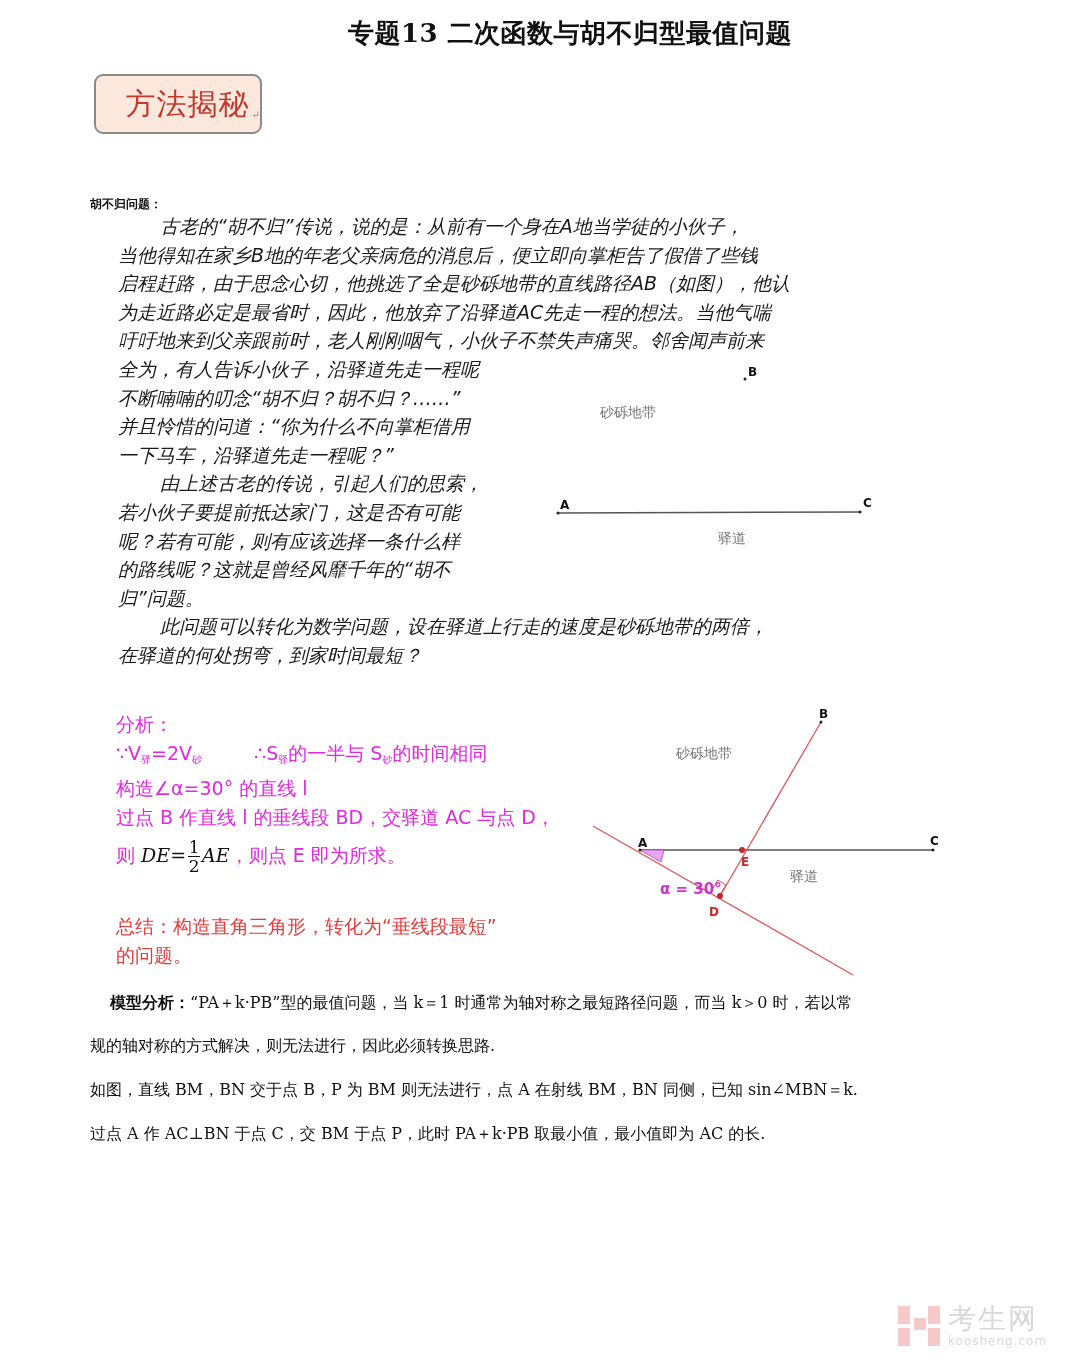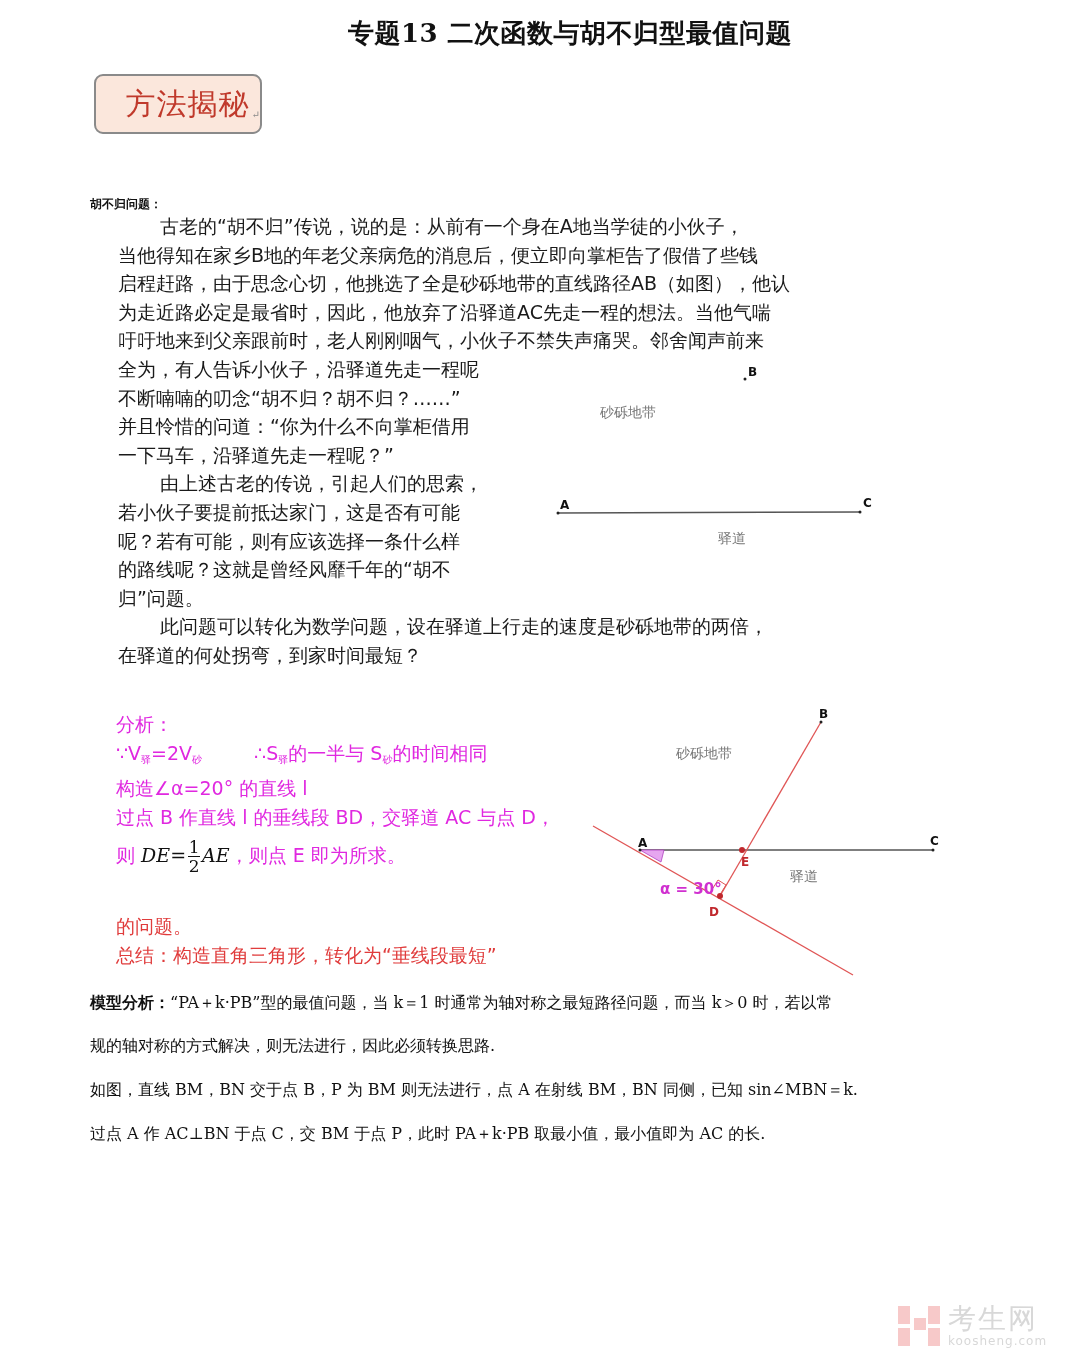--- a/index.html
+++ b/index.html
@@ -7,35 +7,35 @@
          font-family:"DejaVu Sans", sans-serif; color:#111; }
   .abs { position:absolute; }
   .title { left:0; width:1078px; top:16px; text-align:center; padding-left:62px; box-sizing:border-box;
            font-family:"DejaVu Serif", serif; font-size:26px; font-weight:bold; letter-spacing:0.5px; }
   .badge { left:94px; top:74px; width:168px; height:60px; box-sizing:border-box;
            background:#fbe7dc; border:2px solid #8a8a8a; border-radius:9px;
            display:flex; align-items:center; justify-content:flex-end; }
   .badge span { font-family:"DejaVu Serif", serif; font-size:30px; color:#c0392b; letter-spacing:1px; }
   .badge .ret { font-size:10px; color:#888; margin-left:2px; align-self:flex-end; margin-bottom:12px; letter-spacing:0; }
   .sec-label { left:90px; top:160px; font-size:12px; font-weight:bold;margin-top:36px; }
-  .story { left:118px; font-size:19px; line-height:28.6px; color:#1a1a1a; }
+  .story { left:118px; font-size:19px; line-height:28.6px; color:#1a1a1a;font-style:italic; }
   .story p { margin:0; white-space:nowrap; }
   .indent { padding-left:42px; }
   .analysis { left:116px; top:710px; font-size:19px; line-height:29px; color:#e028e0; }
   .analysis p { margin:0; white-space:nowrap; }
   .sub { font-size:10px; vertical-align:-3px; }
   .frac { display:inline-flex; flex-direction:column; align-items:center; vertical-align:middle;
           font-family:"DejaVu Serif", serif; font-size:17px; color:#111; line-height:18px; margin:0 2px; }
   .frac .bar { border-top:1px solid #111; width:12px; }
   .mathit { font-family:"DejaVu Serif", serif; font-style:italic; color:#111; }
   .mathop { font-family:"DejaVu Serif", serif; color:#111; }
   .summary { left:116px; top:912px; font-size:19px; line-height:29px; color:#e03c3c; }
   .summary p { margin:0; white-space:nowrap; }
   .model { left:90px; font-family:"DejaVu Serif", serif; font-size:16px; color:#111; white-space:nowrap; }
-  .model b { font-family:"DejaVu Sans", sans-serif; }
+  .model b { font-family:"DejaVu Sans", sans-serif;margin-left:20px; }
   .fig-label { font-family:"DejaVu Serif", serif; font-size:14px; color:#777; }
   .pt { font-family:"DejaVu Sans", sans-serif; font-size:12px; font-weight:bold; }
   .watermark { left:896px; top:1302px; width:162px; height:48px; }
 </style>
 </head>
 <body>
 
 <div class="abs title">专题13 二次函数与胡不归型最值问题</div>
 
 <div class="abs badge">
@@ -74,35 +74,35 @@
 <div class="abs pt" style="left:560px;top:498px;">A</div>
 <div class="abs pt" style="left:863px;top:496px;">C</div>
 <div class="abs fig-label" style="left:600px;top:404px;">砂砾地带</div>
 <div class="abs fig-label" style="left:718px;top:530px;">驿道</div>
 
 <div class="abs analysis">
   <p>分析：</p>
   <p>
     <span>∵V</span><span class="sub">驿</span><span>=2V</span><span class="sub">砂</span><span style="display:inline-block;width:52px;"></span><span>∴S</span><span class="sub">驿</span><span>的一半与 S</span><span class="sub">砂</span><span>的时间相同</span>
   </p>
-  <p>构造∠α=20° 的直线 l</p>
+  <p>构造∠α=30° 的直线 l</p>
   <p>过点 B 作直线 l 的垂线段 BD，交驿道 AC 与点 D，</p>
   <p style="margin-top:6px;">
     <span>则</span>
     <span class="mathit">DE</span><span class="mathop">=</span><span class="frac">
         <span>1</span>
         <span class="bar"></span>
         <span>2</span>
       </span><span class="mathit">AE</span><span>，则点 E 即为所求。</span>
   </p>
 </div>
 
 <div class="abs summary">
+  <p>总结：构造直角三角形，转化为“垂线段最短”</p>
   <p>的问题。</p>
-  <p>总结：构造直角三角形，转化为“垂线段最短”</p>
 </div>
 
 <svg class="abs" style="left:585px;top:700px;" width="380" height="280">
 
   <line x1="55" y1="150" x2="348" y2="150" stroke="#555" stroke-width="1.3"></line>
 
   <line x1="8" y1="126" x2="268" y2="275" stroke="#e05555" stroke-width="1.3"></line>
 
   <line x1="236" y1="22" x2="135" y2="196" stroke="#e05555" stroke-width="1.3"></line>
 

